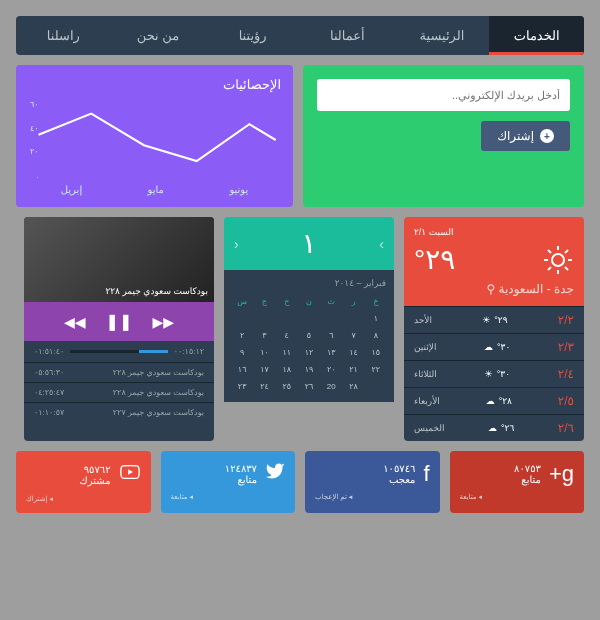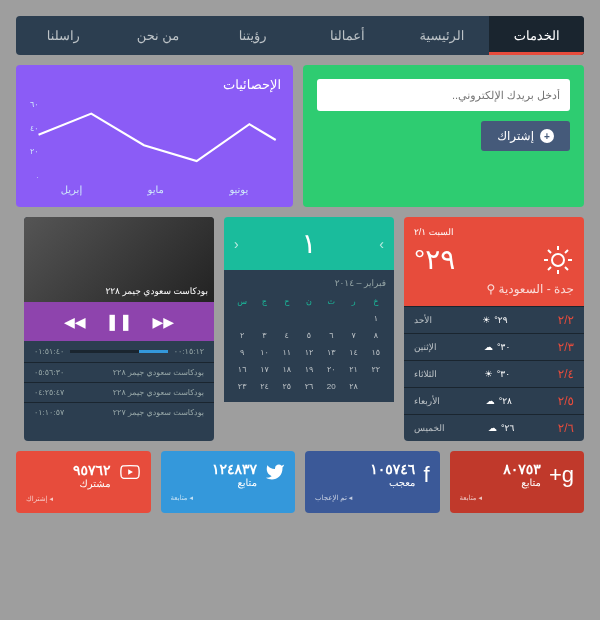--- a/index.html
+++ b/index.html
@@ -52,21 +52,21 @@
 .w-list{background:#2c3e50;color:#fff;font-size:9px}
 .w-row{display:flex;justify-content:space-between;align-items:center;padding:6px 10px;border-top:1px solid #1a252f}
 .w-row-day{color:#bdc3c7}
 .w-row-date{color:#e74c3c;font-size:12px}
 .w-row-temp{display:flex;align-items:center;gap:4px}
 .social{display:flex;gap:10px}
 .social-card{flex:1;border-radius:4px;padding:10px;color:#fff;position:relative}
 .sc-yt{background:#e74c3c}.sc-tw{background:#3498db}.sc-fb{background:#3b5998}.sc-gp{background:#c0392b}
 .sc-top{display:flex;align-items:center;gap:8px}
 .sc-icon{font-size:22px}
-.sc-count{font-size:14px;font-weight:bold}
+.sc-count{font-size:10px;font-weight:normal}
 .sc-label{font-size:10px}
 .sc-action{font-size:7px;color:rgba(255,255,255,0.7);margin-top:6px;text-align:left}
 </style>
 </head>
 <body>
 
 <div class="container">
 <div class="nav">
   <div class="nav-item active">الخدمات</div>
   <div class="nav-item">الرئيسية</div>

